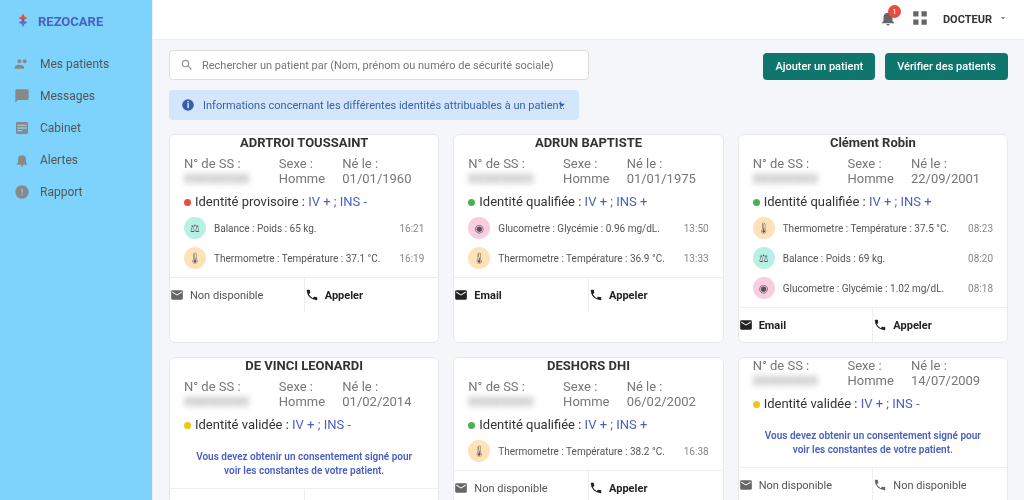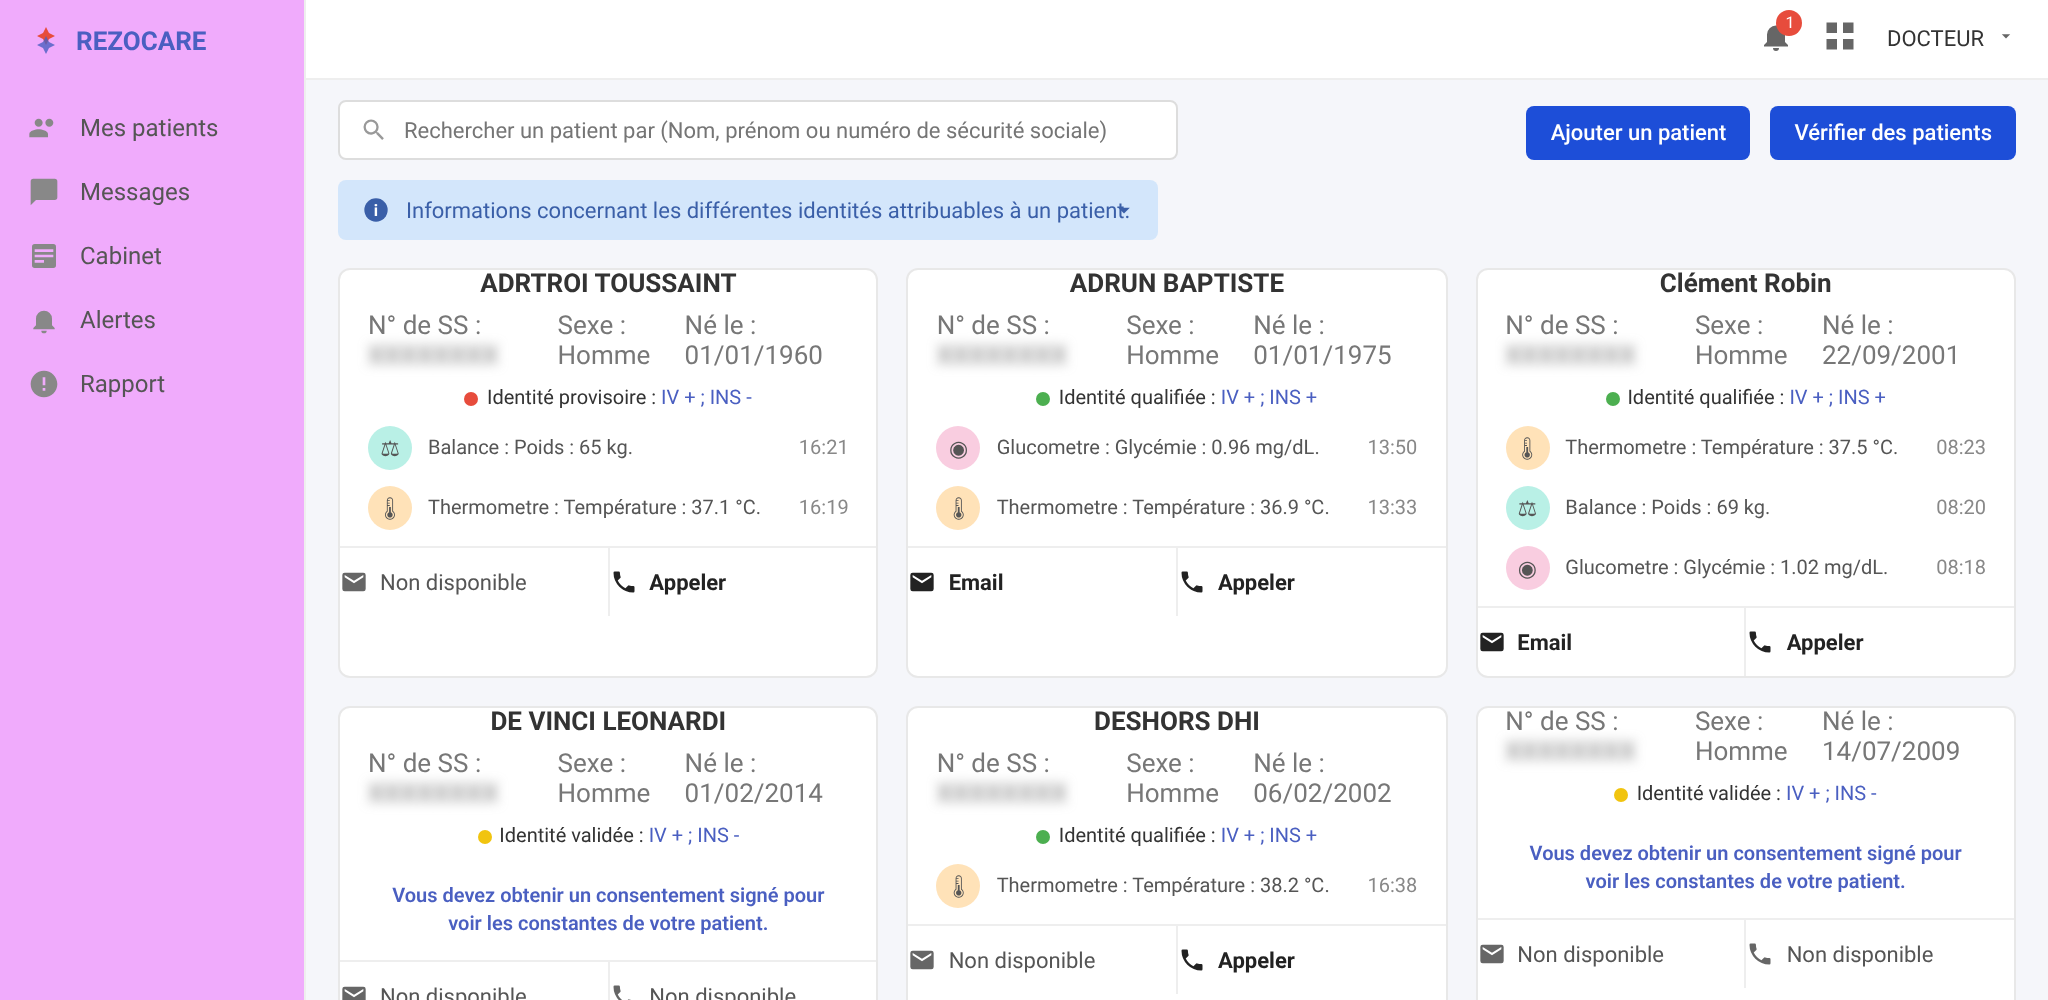--- a/index.html
+++ b/index.html
@@ -1,44 +1,44 @@
 <!DOCTYPE html>
 <html><head>
 <meta charset="utf-8">
 <style>
 *{box-sizing:border-box;margin:0;padding:0;font-family:-apple-system,BlinkMacSystemFont,"Segoe UI",Roboto,sans-serif}
 body{background:#f5f6fa;color:#333;font-size:12px}
 .app{display:flex;height:500px;width:1024px;overflow:hidden}
-.sidebar{width:153px;background:#f0abfc;border-right:1px solid #eee;padding:12px 0;flex-shrink:0}
+.sidebar{width:153px;background:#7dd3fc;border-right:1px solid #eee;padding:12px 0;flex-shrink:0}
 .logo{display:flex;align-items:center;gap:6px;padding:0 14px 18px;font-weight:700;font-size:13px;color:#4a5fc1}
 .logo svg{width:18px;height:18px}
 .nav-item{display:flex;align-items:center;gap:10px;padding:8px 14px;color:#555;cursor:pointer;font-size:12px}
 .nav-item svg{width:16px;height:16px;fill:#888}
 .main{flex:1;display:flex;flex-direction:column;overflow:hidden}
 .topbar{height:40px;display:flex;align-items:center;justify-content:flex-end;gap:14px;padding:0 16px;background:#fff;border-bottom:1px solid #eee}
 .bell{position:relative;cursor:pointer}
 .bell svg{width:18px;height:18px;fill:#666}
 .badge{position:absolute;top:-4px;right:-4px;background:#e74c3c;color:#fff;border-radius:50%;width:13px;height:13px;font-size:8px;display:flex;align-items:center;justify-content:center}
-.user-menu{display:flex;align-items:flex-start;gap:6px;font-size:11px;font-weight:400;cursor:pointer}
+.user-menu{display:flex;align-items:flex-start;gap:6px;font-size:11px;font-weight:700;cursor:pointer}
 .content{flex:1;padding:10px 16px;overflow-y:auto}
 .toolbar{display:flex;gap:10px;margin-bottom:10px;align-items:flex-end}
 .search{flex:0 0 420px;display:flex;align-items:center;gap:8px;border:1px solid #ddd;border-radius:4px;padding:7px 10px;background:#fff}
 .search input{border:none;outline:none;flex:1;font-size:11px}
 .search svg{width:14px;height:14px;fill:#999}
 .spacer{flex:1}
 .btn{border:none;border-radius:4px;padding:7px 12px;font-size:11px;cursor:pointer;font-weight:500}
-.btn-primary{background:#1d4ed8;color:#fff}
+.btn-primary{background:#0f766e;color:#fff}
 .info-banner{background:#d3e6fb;border-radius:4px;padding:8px 12px;display:flex;align-items:center;gap:8px;font-size:11px;color:#3a5fa8;max-width:410px;margin-bottom:14px;position:relative}
 .info-banner svg{width:14px;height:14px;fill:#3a5fa8;flex-shrink:0}
 .chev{position:absolute;right:10px}
 .grid{display:grid;grid-template-columns:repeat(3,1fr);gap:14px}
 .card{background:#fff;border:1px solid #e8e8e8;border-radius:6px;padding:0 14px 0;display:flex;flex-direction:column}
 .pname{text-align:center;font-weight:700;font-size:13px;margin-bottom:6px}
 .pmeta{display:flex;justify-content:space-between;font-size:13px;color:#777;margin-bottom:8px}
-.identity{text-align:center;font-size:10px;margin-bottom:8px}
+.identity{text-align:left;font-size:13px;margin-bottom:8px}
 .dot{display:inline-block;width:7px;height:7px;border-radius:50%;margin-right:4px;vertical-align:middle}
 .dot-red{background:#e74c3c}.dot-green{background:#4caf50}.dot-yellow{background:#f1c40f}
 .ins{color:#4a5fc1}
 .measure{display:flex;align-items:center;gap:8px;font-size:10px;color:#555;margin-bottom:8px}
 .m-icon{width:22px;height:22px;border-radius:50%;display:flex;align-items:center;justify-content:center;font-size:11px;flex-shrink:0}
 .ic-teal{background:#b9f0e6}.ic-orange{background:#ffe2b8}.ic-pink{background:#f9cde0}
 .m-txt{flex:1}
 .m-time{color:#888;font-size:10px}
 .consent{color:#4a5fc1;font-size:10px;text-align:center;font-weight:600;padding:10px 6px;line-height:1.4}
 .actions{display:flex;border-top:1px solid #eee;margin:0 -14px}

